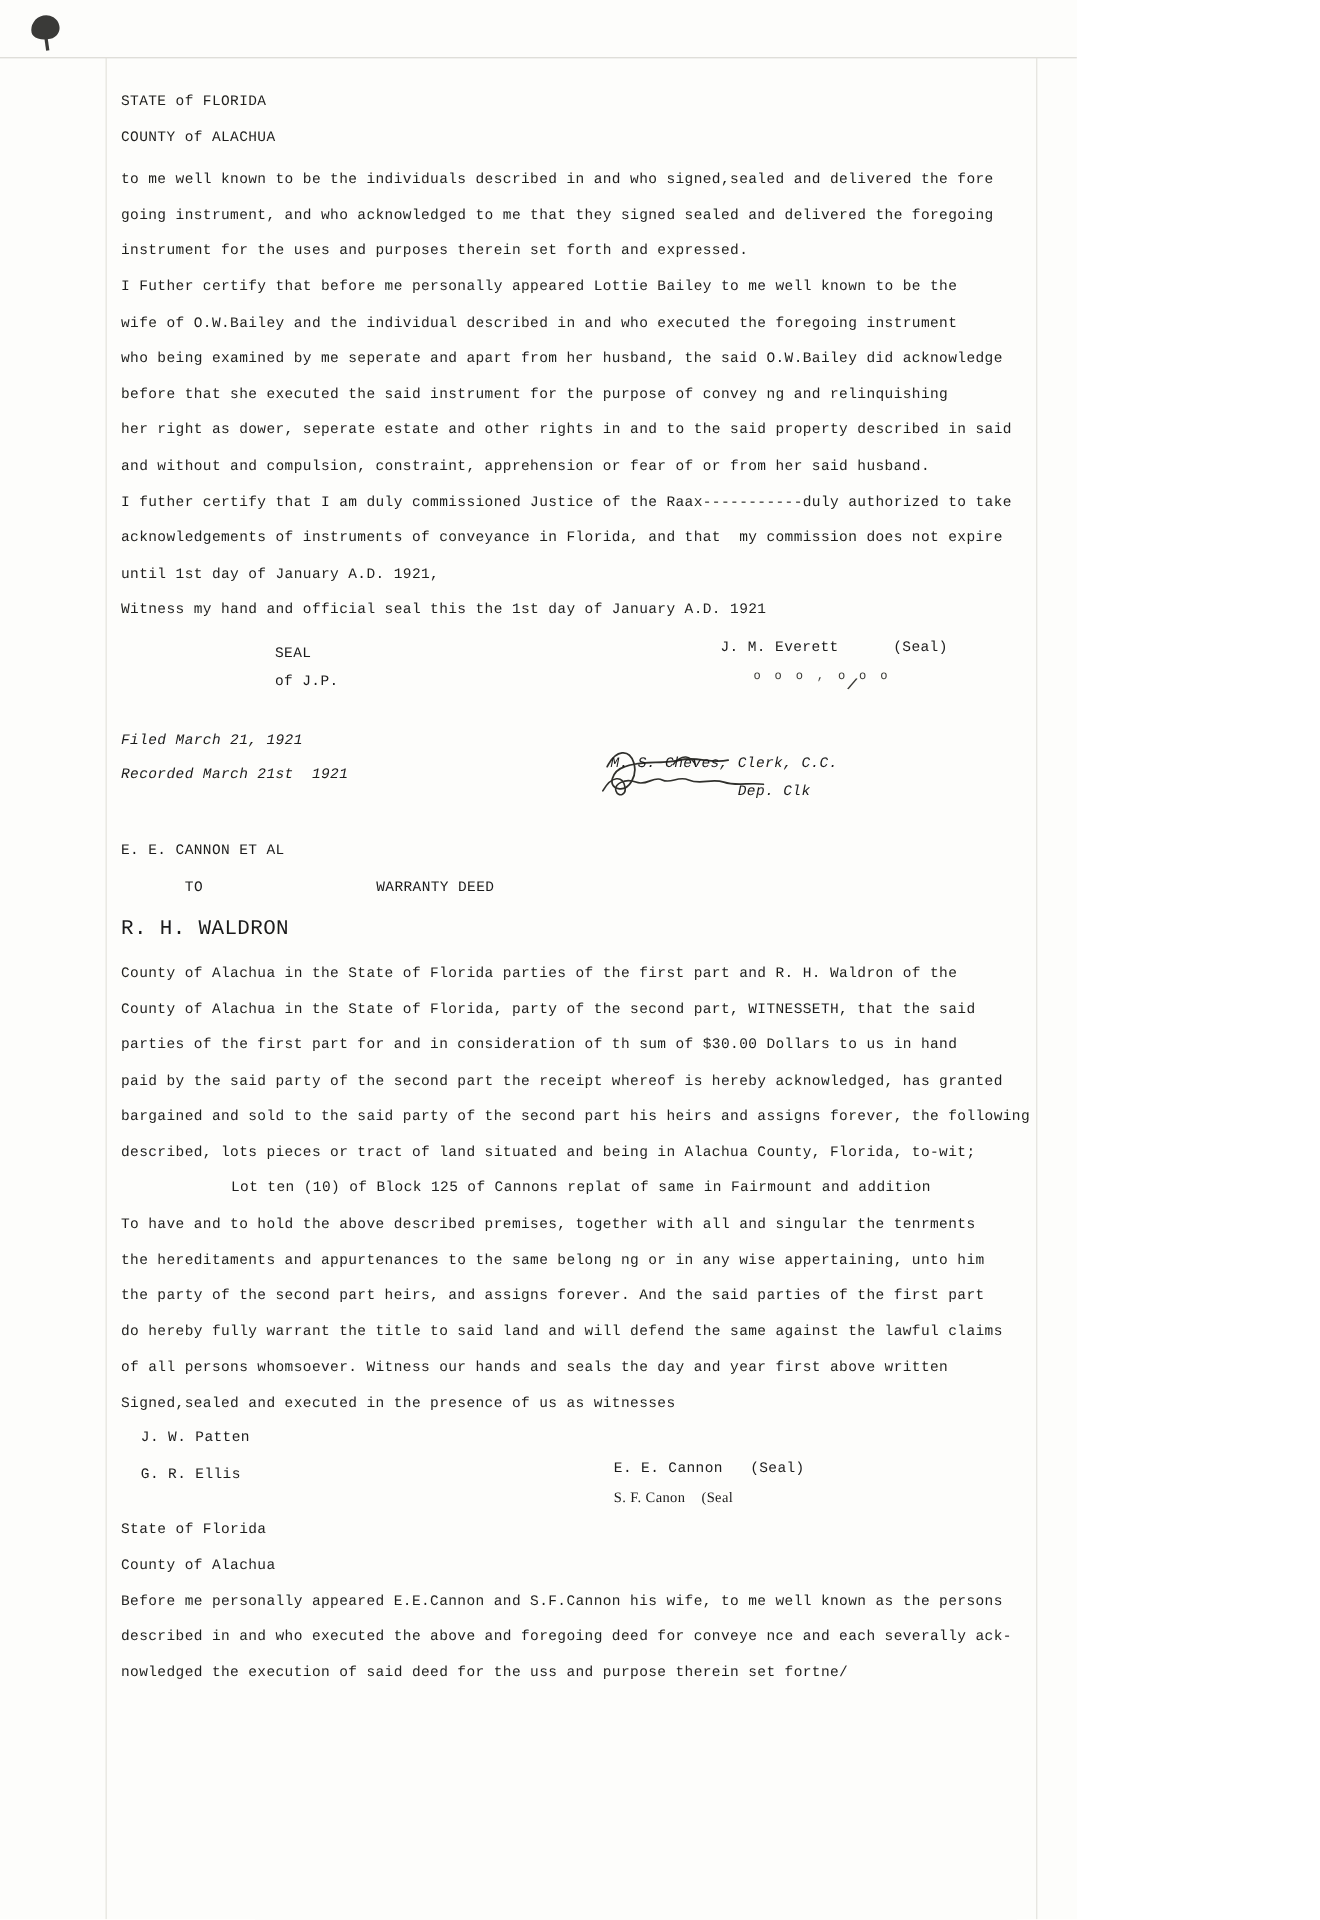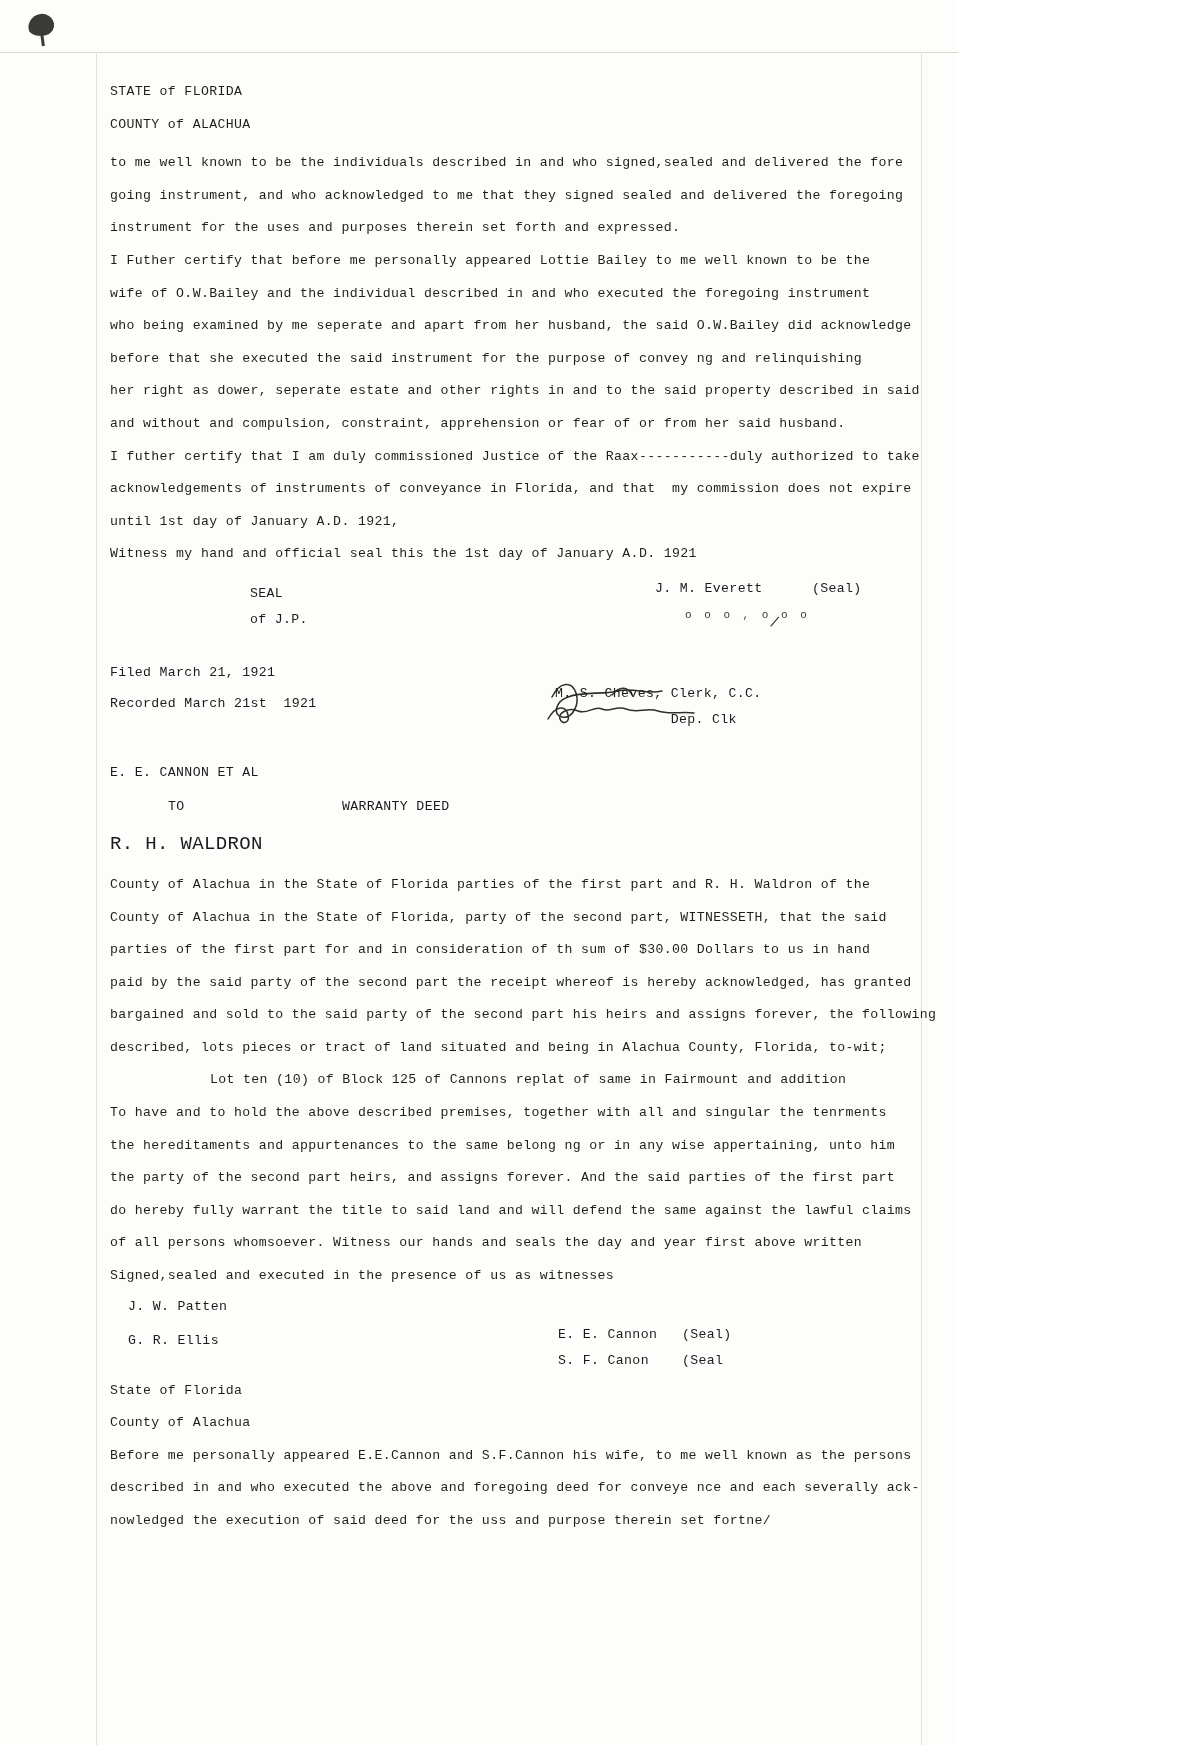--- a/index.html
+++ b/index.html
@@ -8,20 +8,21 @@
     background: #ffffff;
   }
   .page {
     position: relative;
     width: 958px;
     height: 1745px;
     background: #fdfdfb;
     overflow: hidden;
     font-family: "Liberation Mono", "DejaVu Sans Mono", monospace;
     color: #1b1b1b;
+    padding-left: 21px;
   }
   
   .scan-edge-top {
     position: absolute;
     left: 0; right: 0; top: 52px;
     height: 1px;
     background: #d8d6d0;
   }
   .scan-edge-left {
     position: absolute;
@@ -109,20 +110,21 @@
     left: 660px;
     top: 34px;
     font-size: 15px;
     color: #3a3a36;
     transform: rotate(12deg);
   }
 
   .filed-block {
     position: relative;
     height: 78px;
+    font-style: italic;
   }
   .filed-left {
     position: absolute;
     left: 0;
     top: 0;
     white-space: pre;
     font-size: 13.2px;
     line-height: 31px;
     letter-spacing: .35px;
   }
@@ -149,21 +151,21 @@
   .hb-l2 { position: absolute; left: 58px; top: 34px; white-space: pre; font-size: 13.2px; letter-spacing: .35px;}
   .hb-l2b { position: absolute; left: 232px; top: 34px; white-space: pre; font-size: 13.2px; letter-spacing: .35px;}
   .hb-l3 { position: absolute; left: 0; top: 68px; white-space: pre; font-size: 19px; letter-spacing: .35px;}
 
   .lot-ln { padding-left: 100px; }
 
   .wit-block { position: relative; height: 76px; }
   .wit-l1 { position: absolute; left: 18px; top: 0; white-space: pre; font-size: 13.2px; letter-spacing:.35px;}
   .wit-l2 { position: absolute; left: 18px; top: 34px; white-space: pre; font-size: 13.2px; letter-spacing:.35px;}
   .sig-l1 { position: absolute; left: 448px; top: 28px; white-space: pre; font-size: 13.2px; letter-spacing:.35px;}
-  .sig-l2 { position: absolute; left: 448px; top: 54px; white-space: pre; font-size: 13.2px; letter-spacing:.35px;}
+  .sig-l2 { position: absolute; left: 448px; top: 54px; white-space: pre; font-size: 13.2px; letter-spacing:.35px;font-family:Liberation Serif, serif;}
 
   .smudge {
     position: absolute;
     background: radial-gradient(ellipse at center, rgba(120,118,110,.12), rgba(255,255,255,0));
     pointer-events: none;
   }
 </style>
 </head>
 <body>
 

